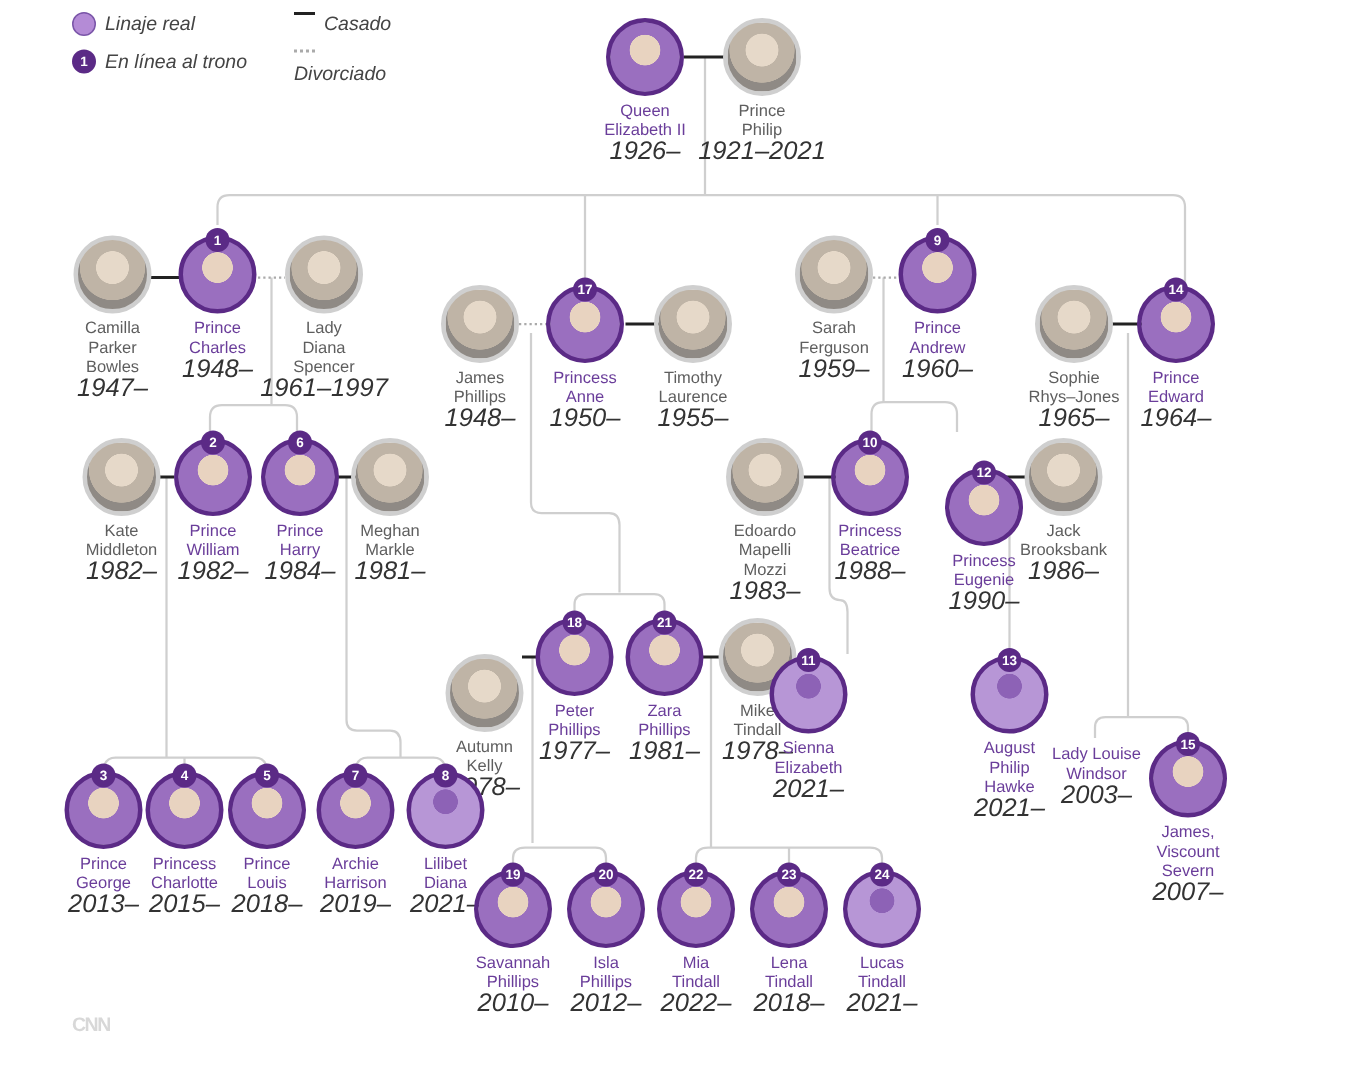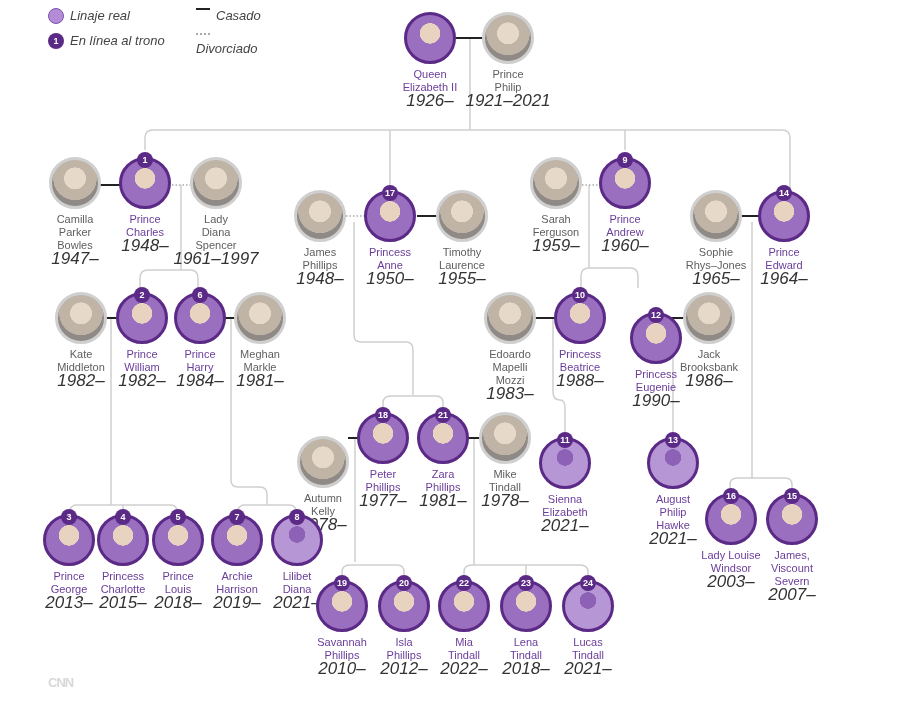--- a/index.html
+++ b/index.html
@@ -241,38 +241,35 @@
     </div>
   <div class="name royal"><span>Zara</span><br><span>Phillips</span></div>
   <div class="years">1981–</div>
 </div>
 <div class="person" style="left:505px;top:412px;">
   <div class="avatar spouse"></div>
   <div class="name"><span>Mike</span><br><span>Tindall</span></div>
   <div class="years">1978–</div>
 </div>
 
-<div class="person" style="left:565px;top:437px;">
+<div class="person" style="left:539px;top:437px;">
   <div class="avatar silhouette">
       <span class="badge">11</span>
     </div>
   <div class="name royal"><span>Sienna</span><br><span>Elizabeth</span></div>
   <div class="years">2021–</div>
 </div>
 <div class="person" style="left:673px;top:437px;">
   <div class="avatar silhouette">
       <span class="badge">13</span>
     </div>
   <div class="name royal"><span>August</span><br><span>Philip</span><br><span>Hawke</span></div>
   <div class="years">2021–</div>
 </div>
 <div class="person" style="left:731px;top:493px;">
-  <div class="avatar royal">
-      <span class="badge">16</span>
-    </div>
   <div class="name royal"><span>Lady Louise</span><br><span>Windsor</span></div>
   <div class="years">2003–</div>
 </div>
 <div class="person" style="left:792px;top:493px;">
   <div class="avatar royal">
       <span class="badge">15</span>
     </div>
   <div class="name royal"><span>James,</span><br><span>Viscount</span><br><span>Severn</span></div>
   <div class="years">2007–</div>
 </div>

